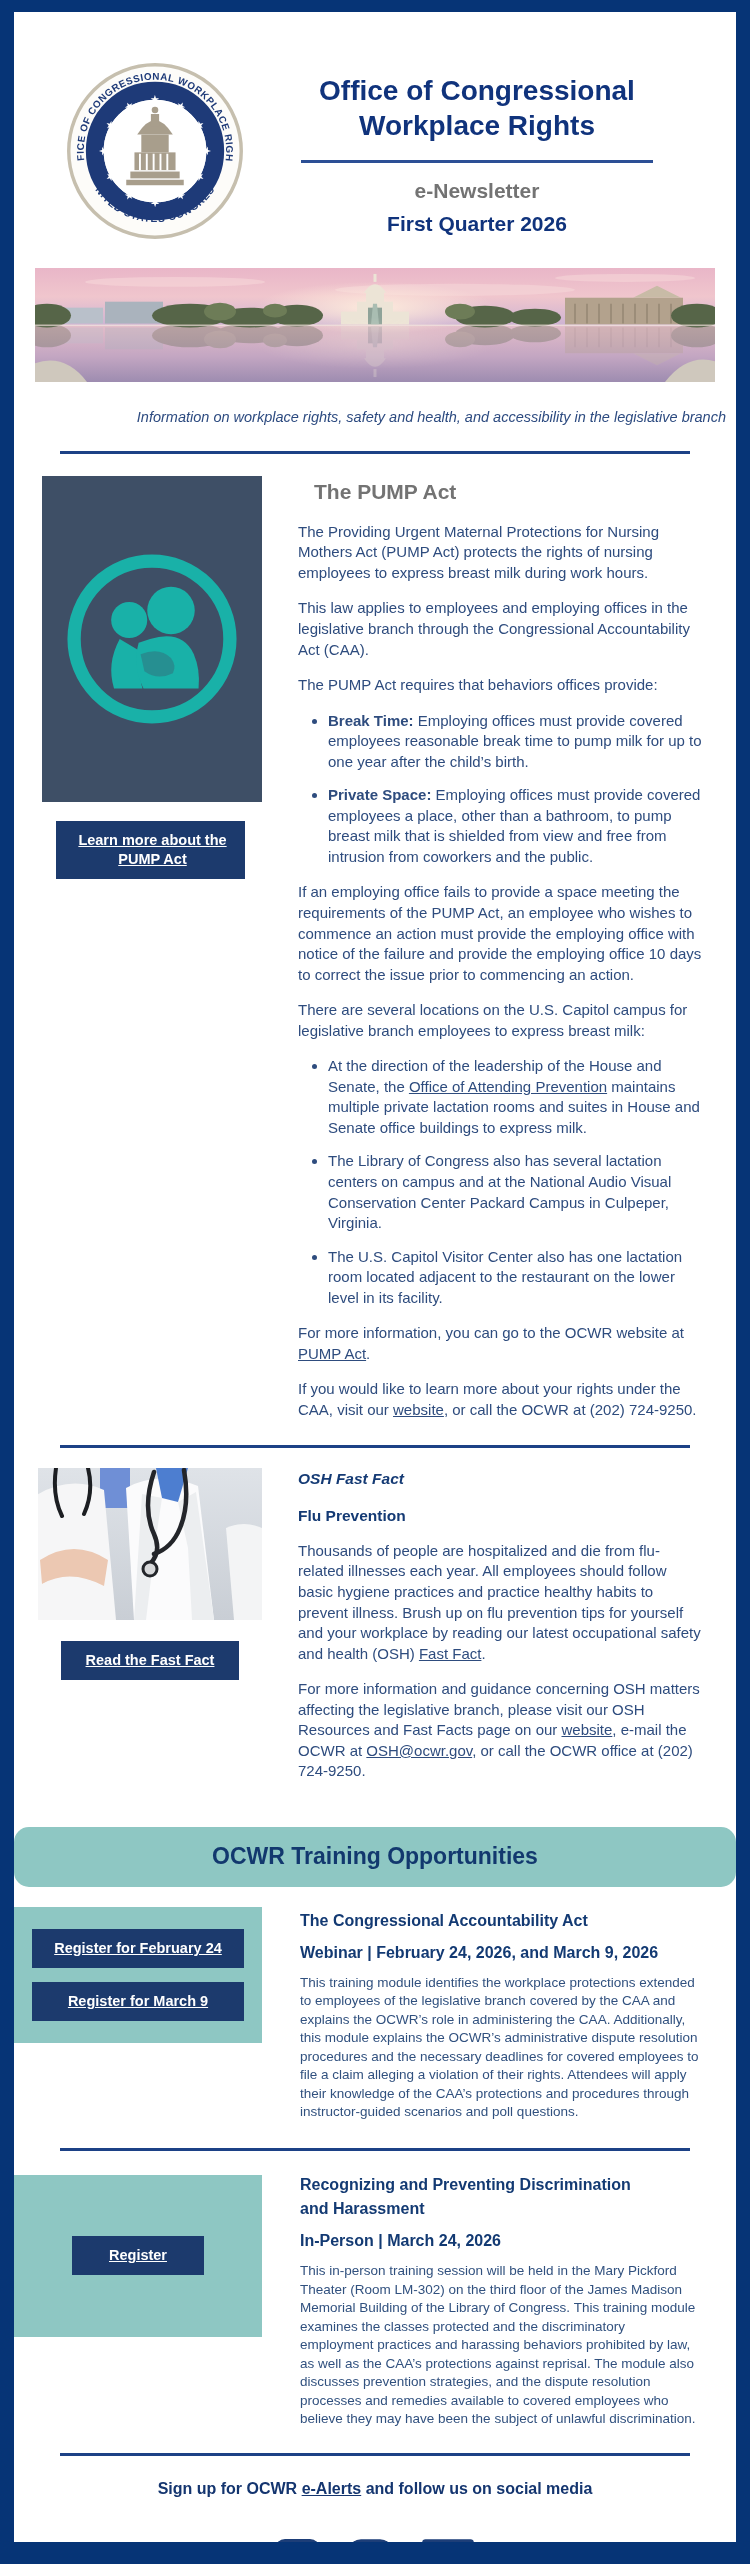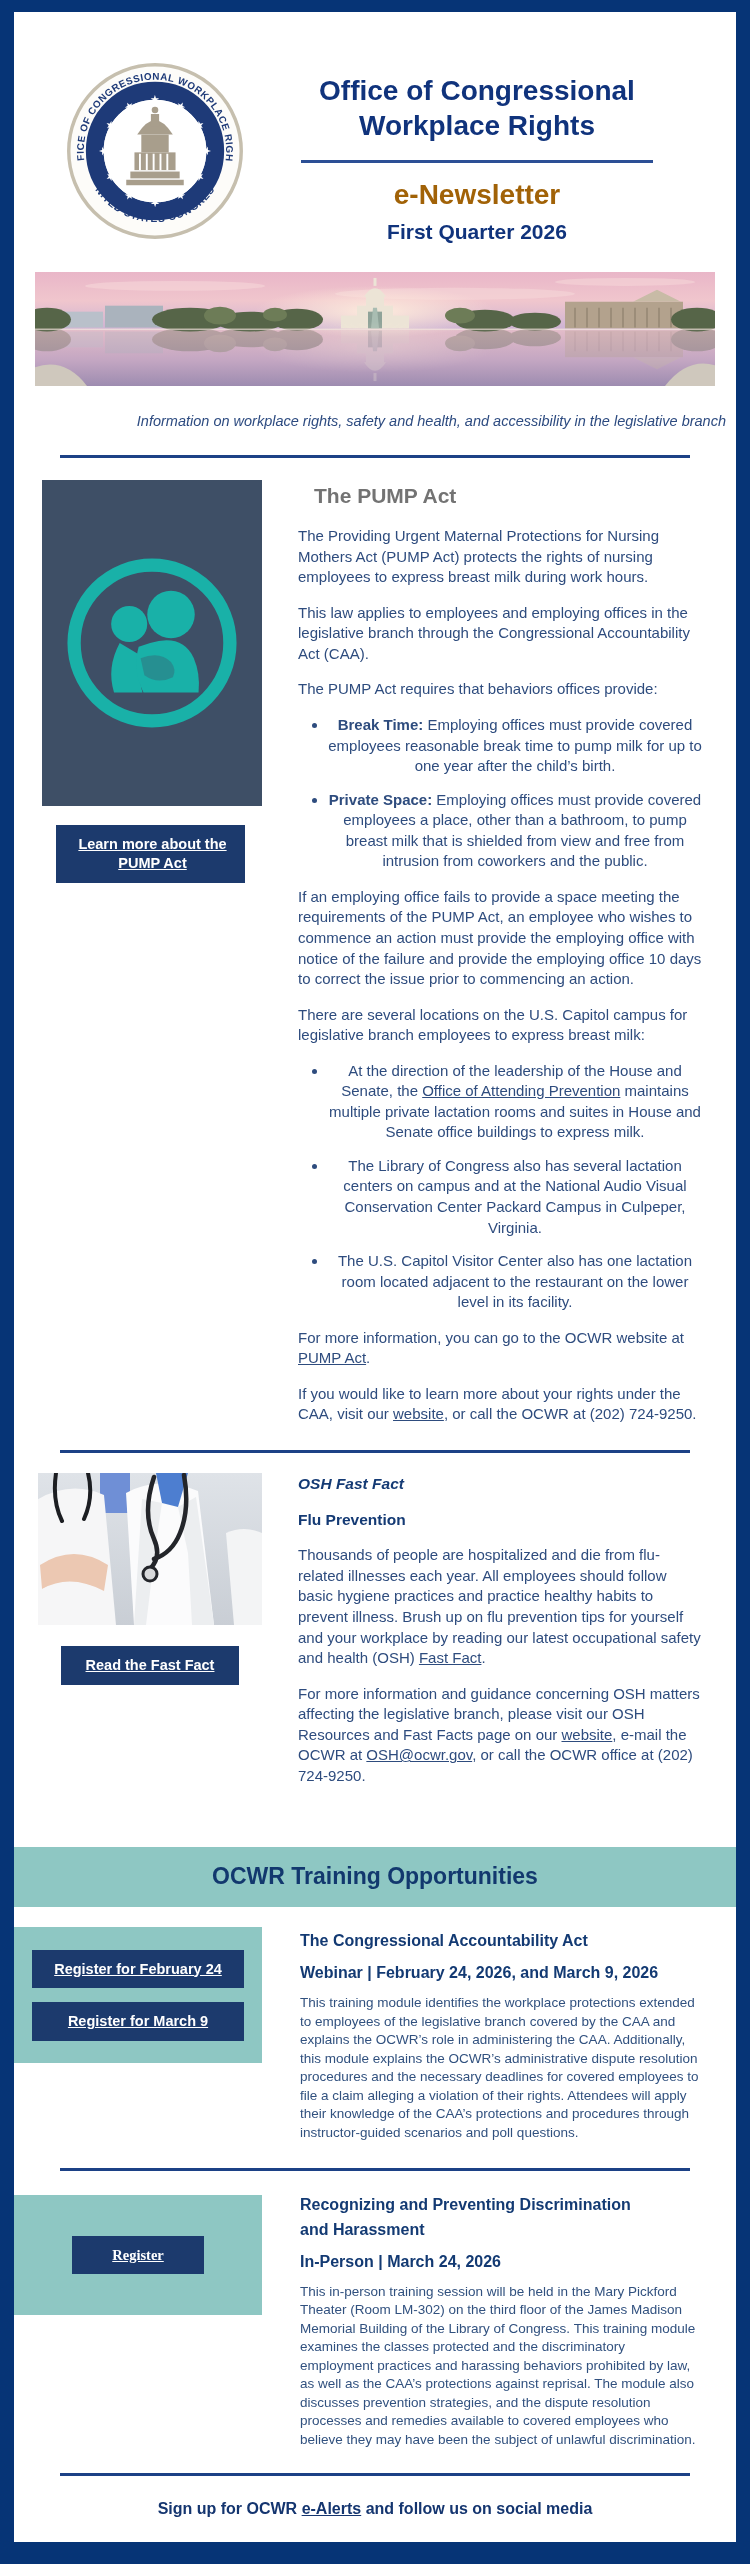--- a/index.html
+++ b/index.html
@@ -7,56 +7,56 @@
   .page{width:750px;height:2564px;background:#063476;padding:12px 14px 22px;box-sizing:border-box;}
   .content{background:#ffffff;width:722px;height:2530px;overflow:hidden;}
 
   
   .header{display:flex;align-items:flex-start;padding:50px 26px 0 52px;}
   .seal{width:178px;height:178px;flex:0 0 auto;}
   .head-text{flex:1;text-align:center;padding-top:12px;}
   .org-title{font-size:28px;line-height:1.24;font-weight:bold;color:#10337c;margin:0;}
   .org-title span{display:block;}
   .title-rule{width:352px;height:3px;background:#2c4f95;margin:17px auto 16px;}
-  .news-label{font-size:28px;font-weight:bold;color:#a16207;margin:1px 0 9px;}
+  .news-label{font-size:21px;font-weight:bold;color:#737373;margin:1px 0 9px;}
   .edition-label{font-size:21px;font-weight:bold;color:#10337c;margin:0;}
 
   
   .banner{display:block;width:680px;height:114px;margin:28px auto 0;}
   .tagline{margin:27px 10px 0;text-align:right;font-style:italic;font-size:14.5px;color:#2d4b80;}
   .divider{width:630px;height:3px;background:#1c4186;margin:26px auto 0;}
 
   
   .row{display:flex;gap:36px;padding:22px 26px 0 24px;box-sizing:border-box;}
   .leftcol{width:224px;flex:0 0 auto;}
   .rightcol{flex:1;min-width:0;padding-right:8px;color:#2e4c7e;font-size:15px;line-height:1.37;}
   .rightcol p{margin:0 0 15px;}
   .sec-heading{font-size:21px;font-weight:bold;color:#737373;margin:2px 16px 15px;}
-  .blist{margin:0 0 15px;padding-left:30px;text-align:center;}
+  .blist{margin:0 0 15px;padding-left:30px;}
   .blist li{margin-bottom:13px;}
   a.lnk{color:inherit;text-decoration:underline;}
 
   .icon-tile{width:220px;height:326px;background:#3e4f66;margin-left:4px;display:flex;align-items:center;justify-content:center;}
   .navy-btn{display:block;background:#1c3a6d;color:#ffffff;font-weight:bold;font-size:14.5px;text-align:center;text-decoration:underline;padding:10px 8px;line-height:1.3;}
   .learn-btn{width:168px;margin:19px auto 0;padding-left:13px;}
 
   .doc-photo{display:block;width:224px;height:152px;}
   .read-btn{width:162px;margin:21px auto 0;}
   .osh-title{font-size:15.5px;font-weight:bold;color:#143a74;margin:0;}
   .osh-title .it{font-style:italic;}
   .osh-sub{font-size:15.5px;font-weight:bold;color:#143a74;margin:0 0 16px;}
 
   
-  .band{background:#8ec7c3;margin-top:46px;padding:16px 4px 17px;}
+  .band{background:#8ec7c3;margin-top:30px;padding:16px 4px 17px;border-radius:15px;}
   .band h2{margin:0;text-align:center;font-size:23px;font-weight:bold;color:#12386e;}
 
   .card{display:flex;gap:38px;padding:20px 26px 0 0;}
   .card-left{width:248px;flex:0 0 auto;background:#8ec7c3;display:flex;flex-direction:column;justify-content:center;}
   .card-left-1{height:136px;}
-  .card-left-2{height:120px;margin-top:4px;font-family:Liberation Serif, serif;}
+  .card-left-2{height:162px;margin-top:4px;}
   .reg-btn{width:196px;margin:7px auto;}
   .reg-btn-single{width:116px;margin:0 auto;}
   .card-right{flex:1;min-width:0;padding-right:10px;}
   .card-title{font-size:16px;font-weight:bold;color:#133a73;line-height:1.55;margin:2px 0 10px;}
   .card-title span{display:block;}
   .card-sched{font-size:16px;font-weight:bold;color:#133a73;margin:0 0 12px;}
   .card-desc{font-size:13.5px;line-height:1.37;color:#31517f;margin:0;}
 
   
   .signup{margin-top:24px;text-align:center;font-size:16px;font-weight:bold;color:#14356f;}

